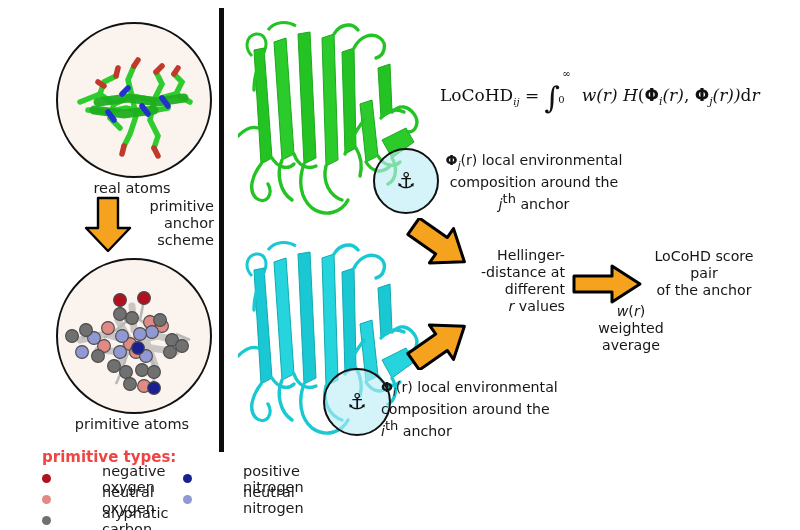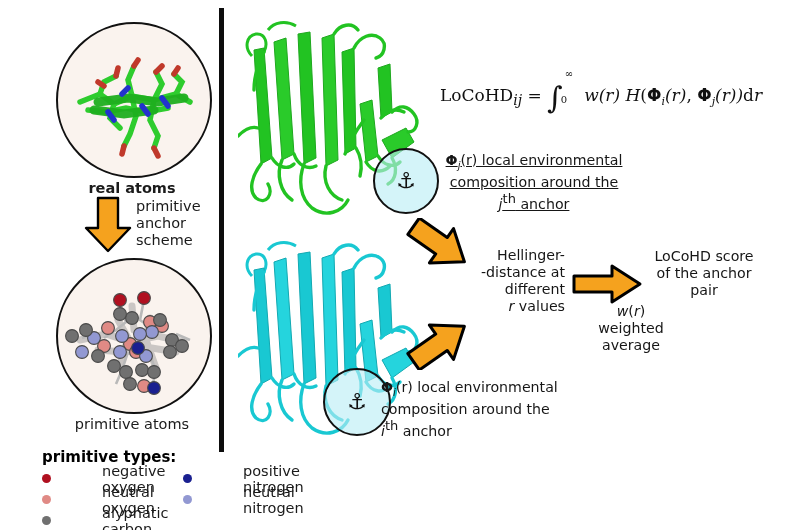--- a/index.html
+++ b/index.html
@@ -11,31 +11,31 @@
   #divider{left:219px;top:8px;width:5px;height:444px;background:#0d0d0d;}
 
   
   .mol-circle{border-radius:50%;background:#faf3ee;border:2.2px solid #111;
               overflow:hidden;}
   #circle-real{left:56px;top:22px;width:152px;height:152px;}
   #circle-prim{left:56px;top:258px;width:152px;height:152px;}
   .mol-svg{position:absolute;left:0;top:0;}
 
   .caption{font-size:14.5px;text-align:center;color:#1b1b1b;}
-  #label-real{left:56px;top:180px;width:152px;font-weight:bold;}
+  #label-real{left:56px;top:180px;width:152px;}
   #label-prim{left:46px;top:416px;width:172px;}
 
   
   #arrow-typing{left:80px;top:196px;width:56px;height:58px;}
-  #label-typing{left:136px;top:198px;width:86px;font-size:14.5px;
-                line-height:17px;text-align:left;}
+  #label-typing{left:128px;top:198px;width:86px;font-size:14.5px;
+                line-height:17px;text-align:right;}
 
   
   #legend{left:42px;top:448px;width:180px;}
-  #legend-title{font-size:15px;font-weight:bold;color:#000000;margin-bottom:2px;}
+  #legend-title{font-size:15px;font-weight:bold;color:#ef4444;margin-bottom:2px;}
   .legend-item{display:flex;align-items:center;height:21px;font-size:14.5px;gap:45px;}
   .legend-dot{width:9px;height:9px;border-radius:50%;margin-right:6px;flex:0 0 auto;}
   #legend-col-a{position:absolute;left:42px;top:468px;width:150px;}
   #legend-col-b{position:absolute;left:183px;top:468px;width:160px;}
 
   
   #protein-top{left:238px;top:8px;width:200px;height:222px;}
   #protein-bottom{left:238px;top:228px;width:200px;height:222px;}
 
   
@@ -51,21 +51,21 @@
            font-size:17px;color:#111;white-space:nowrap;}
   .mi{font-style:italic;}
   .bphi{font-weight:bold;font-family:"DejaVu Sans",sans-serif;font-style:normal;}
   .intsym{font-size:30px;vertical-align:-7px;font-family:"DejaVu Serif",serif;}
   .lim-wrap{display:inline-block;position:relative;width:16px;height:1em;vertical-align:baseline;}
   .lim-top{position:absolute;left:2px;top:-16px;font-size:10px;}
   .lim-bot{position:absolute;left:-2px;top:10px;font-size:10px;}
 
   
   .note{font-size:14.2px;line-height:16.5px;color:#161616;}
-  #note-j{left:434px;top:152px;width:200px;text-align:center;text-decoration:underline;}
+  #note-j{left:434px;top:152px;width:200px;text-align:center;}
   #note-i{left:381px;top:379px;width:205px;}
   #note-hellinger{left:470px;top:247px;width:95px;text-align:right;line-height:17px;}
   #note-weighted{left:588px;top:303px;width:86px;text-align:center;line-height:17px;}
   #note-score{left:638px;top:248px;width:132px;text-align:center;line-height:17px;}
 
   
   #arrow-up{left:404px;top:218px;width:70px;height:52px;}
   #arrow-dn{left:404px;top:318px;width:70px;height:52px;}
   #arrow-right{left:570px;top:262px;width:74px;height:44px;}
   .sub{font-size:13px;vertical-align:super;}
@@ -283,21 +283,21 @@
       <path d="M154 150 C160 160 158 172 150 176"></path>
     </g>
   </svg>
 </div>
 
 <div class="abs anchor-circle" id="anchor-bottom">
   <span class="anchor-glyph">⚓</span>
 </div>
 
 <div class="abs" id="formula">
-  <span>LoCoHD</span><sub class="mi" style="font-size:14px">ij</sub>
+  <span>LoCoHD</span><sub class="mi" style="font-size:10px">ij</sub>
   <span>=</span>
   <span class="intsym">∫</span><span class="lim-wrap"><span class="lim-top">∞</span><span class="lim-bot">0</span></span>
   <span class="mi">w(r)</span>
   <span class="mi">H</span><span>(</span><span class="bphi">Φ</span><sub class="mi" style="font-size:11px">i</sub><span class="mi">(r)</span><span>,&nbsp;</span><span class="bphi">Φ</span><sub class="mi" style="font-size:11px">j</sub><span class="mi">(r))</span><span>d<span class="mi">r</span></span>
 </div>
 
 <div class="abs note" id="note-j">
   <div>
     <b class="bphi">Φ</b><i style="font-size:10px;vertical-align:sub">j</i><span>(r) local environmental</span>
   </div>
@@ -321,22 +321,22 @@
 </div>
 
 <div class="abs note" id="note-weighted">
   <div><i>w</i>(<i>r</i>)</div>
   <div>weighted</div>
   <div>average</div>
 </div>
 
 <div class="abs note" id="note-score">
   <div>LoCoHD score</div>
+  <div>pair</div>
   <div>of the anchor</div>
-  <div>pair</div>
 </div>
 
 <div class="abs" id="arrow-up">
   <svg width="70" height="52" viewBox="0 0 70 52">
     <g transform="rotate(35 35 26)">
       <polygon points="4,16 38,16 38,5 66,26 38,47 38,36 4,36" fill="#F5A21E" stroke="#000000" stroke-width="3" stroke-linejoin="round"></polygon>
     </g>
   </svg>
 </div>
 

